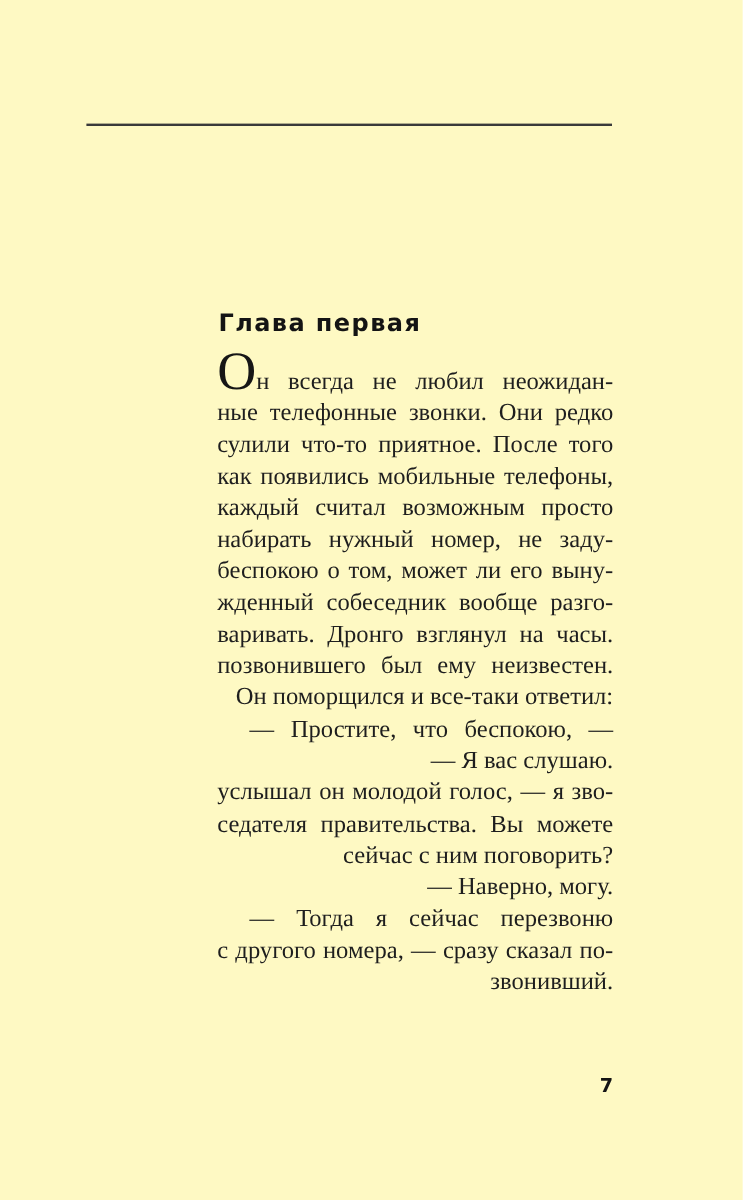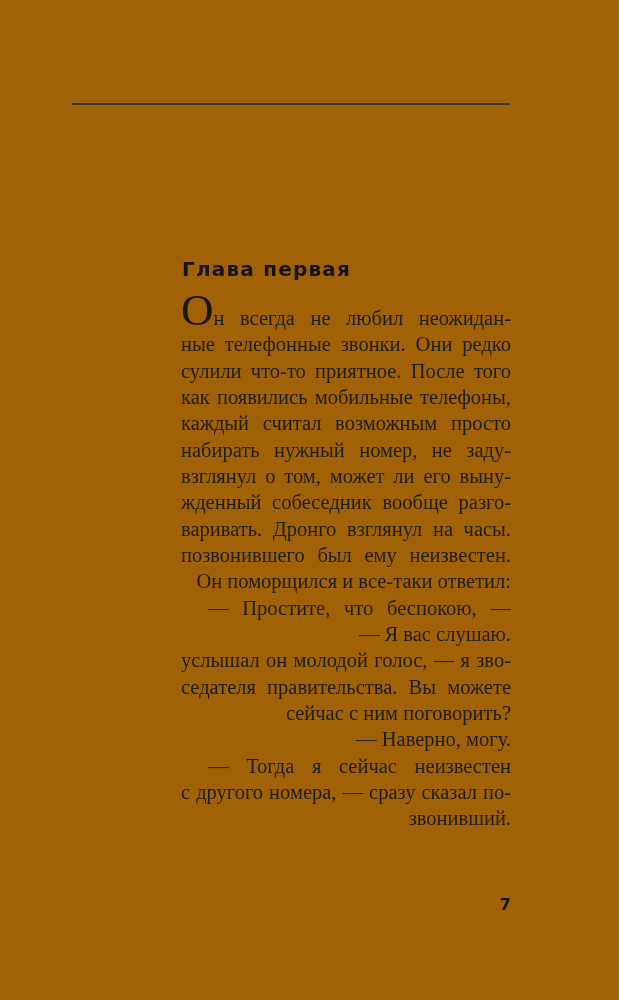--- a/index.html
+++ b/index.html
@@ -4,21 +4,21 @@
 <style>
   html, body {
     margin: 0;
     padding: 0;
     background: #ffffff;
   }
   .book-page {
     position: relative;
     width: 619px;
     height: 1000px;
-    background: #a16207;
+    background: #fef9c3;
     overflow: hidden;
     font-family: "Liberation Serif", serif;
     color: #1e1e1e;
   }
   .header-rule {
     position: absolute;
     left: 72px;
     top: 103px;
     width: 438px;
     height: 2px;
@@ -77,29 +77,29 @@
 <div class="book-page">
   <div class="header-rule"></div>
   <div class="chapter-title">Глава первая</div>
   <div class="text-block">
       <div class="line j"><span class="dropcap">О</span>н всегда не любил неожидан-</div>
       <div class="line j">ные телефонные звонки. Они редко</div>
       <div class="line j">сулили что-то приятное. После того</div>
       <div class="line j">как появились мобильные телефоны,</div>
       <div class="line j">каждый считал возможным просто</div>
       <div class="line j">набирать нужный номер, не заду-</div>
-      <div class="line j">взглянул о том, может ли его выну-</div>
+      <div class="line j">беспокою о том, может ли его выну-</div>
       <div class="line j">жденный собеседник вообще разго-</div>
       <div class="line j">варивать. Дронго взглянул на часы.</div>
       <div class="line j">позвонившего был ему неизвестен.</div>
       <div class="line">Он поморщился и все-таки ответил:</div>
       <div class="line j i">— Простите, что беспокою, —</div>
       <div class="line i">— Я вас слушаю.</div>
       <div class="line j">услышал он молодой голос, — я зво-</div>
       <div class="line j">седателя правительства. Вы можете</div>
       <div class="line">сейчас с ним поговорить?</div>
       <div class="line i">— Наверно, могу.</div>
-      <div class="line j i">— Тогда я сейчас неизвестен</div>
+      <div class="line j i">— Тогда я сейчас перезвоню</div>
       <div class="line j">с другого номера, — сразу сказал по-</div>
       <div class="line">звонивший.</div>
     </div>
   <div class="page-number">7</div>
 </div>
 
 </body></html>

